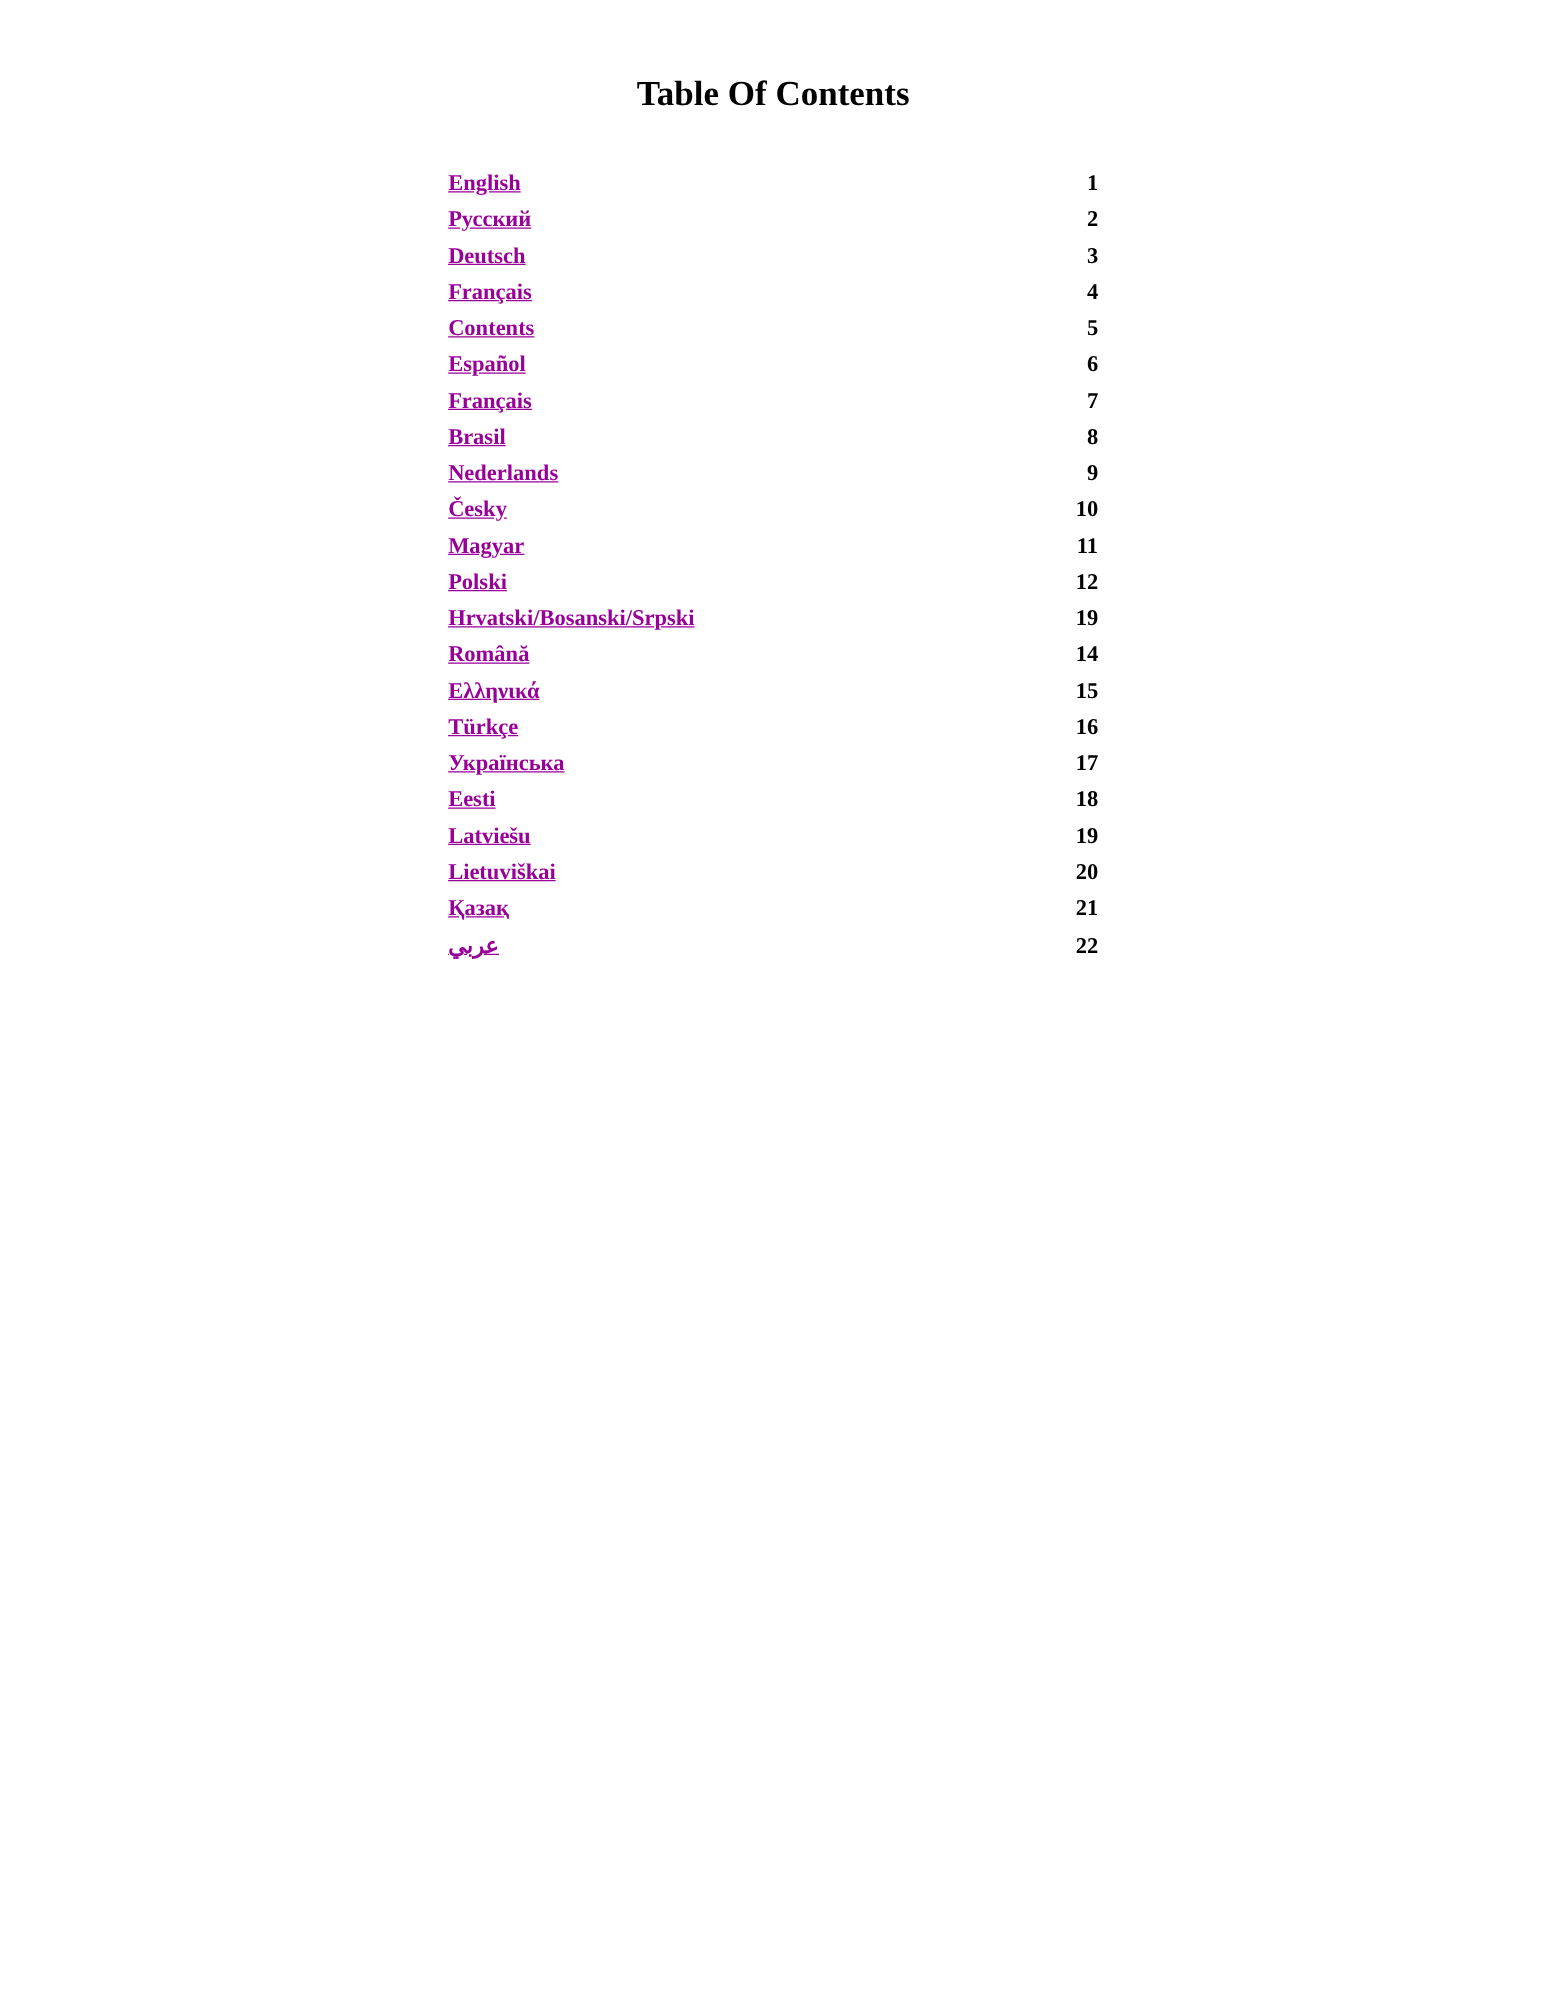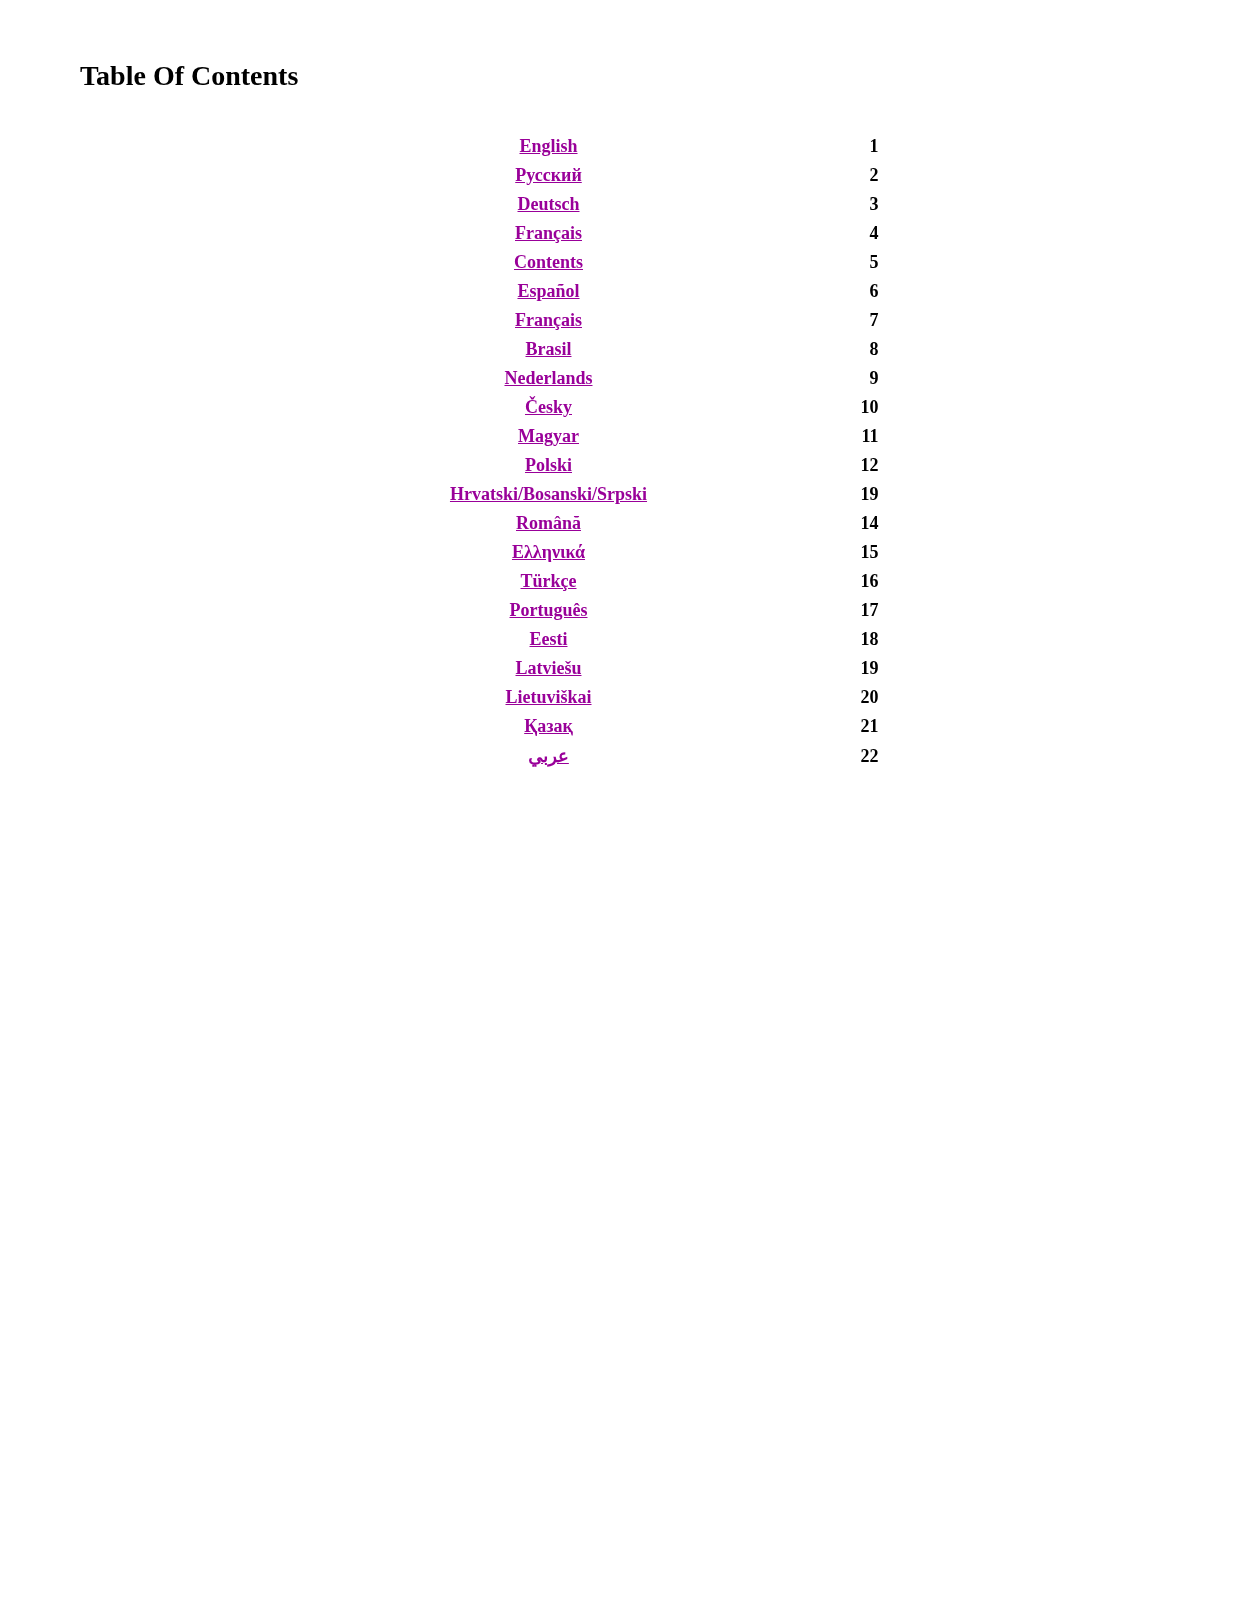--- a/index.html
+++ b/index.html
@@ -10,21 +10,21 @@
 
     body {
       background: #ffffff;
       font-family: Times New Roman, Times, serif;
       width: 1237px;
       min-height: 1600px;
       padding: 60px 80px;
     }
 
     .page-title {
-      text-align: left;
+      text-align: center;
       font-size: 28px;
       font-weight: bold;
       margin-bottom: 40px;
       color: #000000;
     }
 
     .toc-table {
       width: 100%;
       max-width: 520px;
       margin: 0 auto;
@@ -33,21 +33,20 @@
 
     .toc-table tr td {
       padding: 4px 0;
       font-size: 18px;
       vertical-align: baseline;
     }
 
     .toc-table td:first-child {
       width: 400px;
       padding-right: 20px;
-      text-align: center;
     }
 
     .toc-table td:last-child {
       text-align: right;
       font-weight: bold;
       white-space: nowrap;
     }
 
     .toc-link {
       color: #990099;
@@ -126,21 +125,21 @@
       </tr>
       <tr>
         <td><a class="toc-link" href="#">Ελληνικά</a></td>
         <td class="page-num">15</td>
       </tr>
       <tr>
         <td><a class="toc-link" href="#">Türkçe</a></td>
         <td class="page-num">16</td>
       </tr>
       <tr>
-        <td><a class="toc-link" href="#">Português</a></td>
+        <td><a class="toc-link" href="#">Українська</a></td>
         <td class="page-num">17</td>
       </tr>
       <tr>
         <td><a class="toc-link" href="#">Eesti</a></td>
         <td class="page-num">18</td>
       </tr>
       <tr>
         <td><a class="toc-link" href="#">Latviešu</a></td>
         <td class="page-num">19</td>
       </tr>

